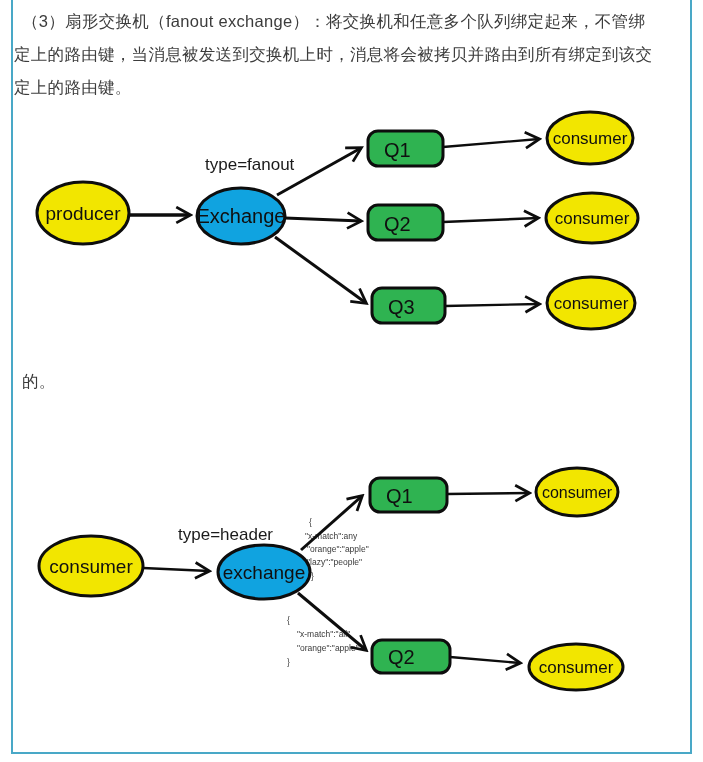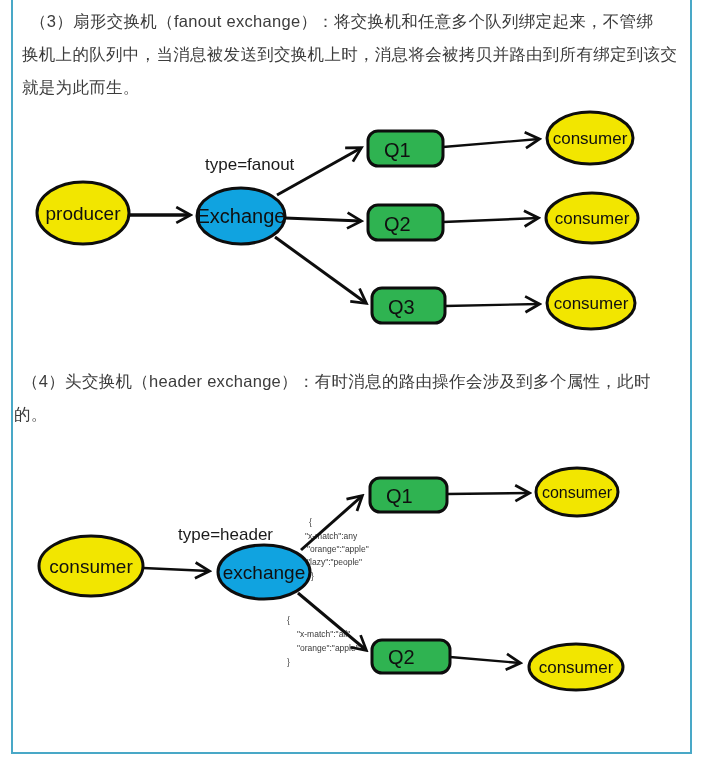--- a/index.html
+++ b/index.html
@@ -14,21 +14,21 @@
   .frame{
     position:absolute; left:11px; top:-4px; width:677px; height:756px;
     border:2px solid var(--border); border-top:none; pointer-events:none;
   }
   .para{
     position:absolute; left:14px; width:668px; color:var(--text);
     font-size:16.5px; line-height:33px; letter-spacing:0.3px;
   }
   .para .pline{white-space:nowrap;}
   .para .pline:first-child{text-indent:8px;}
-  #para-fanout{top:5px;padding-left:8px;}
+  #para-fanout{top:5px;}
   #para-header{top:365px;}
   .diag{position:absolute; left:0;}
   #diag-fanout{top:100px;}
   #diag-header{top:450px;}
   .fill-yellow{fill:var(--yellow); stroke:var(--ink); stroke-width:3;}
   .fill-blue{fill:var(--blue); stroke:var(--ink); stroke-width:3;}
   .fill-green{fill:var(--green); stroke:var(--ink); stroke-width:3;}
   .edge{stroke:var(--ink); stroke-width:3; fill:none;}
   .edge-thick{stroke-width:3.6;}
   .edge-thin{stroke-width:2.4;}
@@ -40,22 +40,22 @@
 </style>
 </head>
 <body>
 
 <div id="stage">
 
   <div class="frame"></div>
 
   <div class="para" id="para-fanout">
     <div class="pline">（3）扇形交换机（fanout exchange）：将交换机和任意多个队列绑定起来，不管绑</div>
-    <div class="pline">换机上的队列中，当消息被发送到交换机上时，消息将会被拷贝并路由到所有绑定到该交</div>
-    <div class="pline">就是为此而生。</div>
+    <div class="pline">定上的路由键，当消息被发送到交换机上时，消息将会被拷贝并路由到所有绑定到该交</div>
+    <div class="pline">定上的路由键。</div>
   </div>
 
   <svg class="diag" id="diag-fanout" width="703" height="250" viewBox="0 0 703 250">
     <defs>
       <marker id="ah1" viewBox="0 0 18 18" refX="15" refY="9" markerWidth="19" markerHeight="19" orient="auto" markerUnits="userSpaceOnUse">
         <path d="M2,1.5 L15.5,9 L2,16.5" fill="none" stroke="#0d0d0d" stroke-width="2.6"></path>
       </marker>
     </defs>
 
     <text class="type-label" x="205" y="70">type=fanout</text>
@@ -83,21 +83,20 @@
 
     <ellipse class="fill-yellow" cx="590" cy="38" rx="43" ry="26"></ellipse>
     <text class="node-label t17 mid" x="590" y="44">consumer</text>
     <ellipse class="fill-yellow" cx="592" cy="118" rx="46" ry="25"></ellipse>
     <text class="node-label t17 mid" x="592" y="124">consumer</text>
     <ellipse class="fill-yellow" cx="591" cy="203" rx="44" ry="26"></ellipse>
     <text class="node-label t17 mid" x="591" y="209">consumer</text>
   </svg>
 
   <div class="para" id="para-header">
-    <div class="pline">（4）头交换机（header exchange）：有时消息的路由操作会涉及到多个属性，此时</div>
     <div class="pline">的。</div>
   </div>
 
   <svg class="diag" id="diag-header" width="703" height="262" viewBox="0 0 703 262">
     <defs>
       <marker id="ah2" viewBox="0 0 18 18" refX="15" refY="9" markerWidth="19" markerHeight="19" orient="auto" markerUnits="userSpaceOnUse">
         <path d="M2,1.5 L15.5,9 L2,16.5" fill="none" stroke="#0d0d0d" stroke-width="2.6"></path>
       </marker>
     </defs>
 

